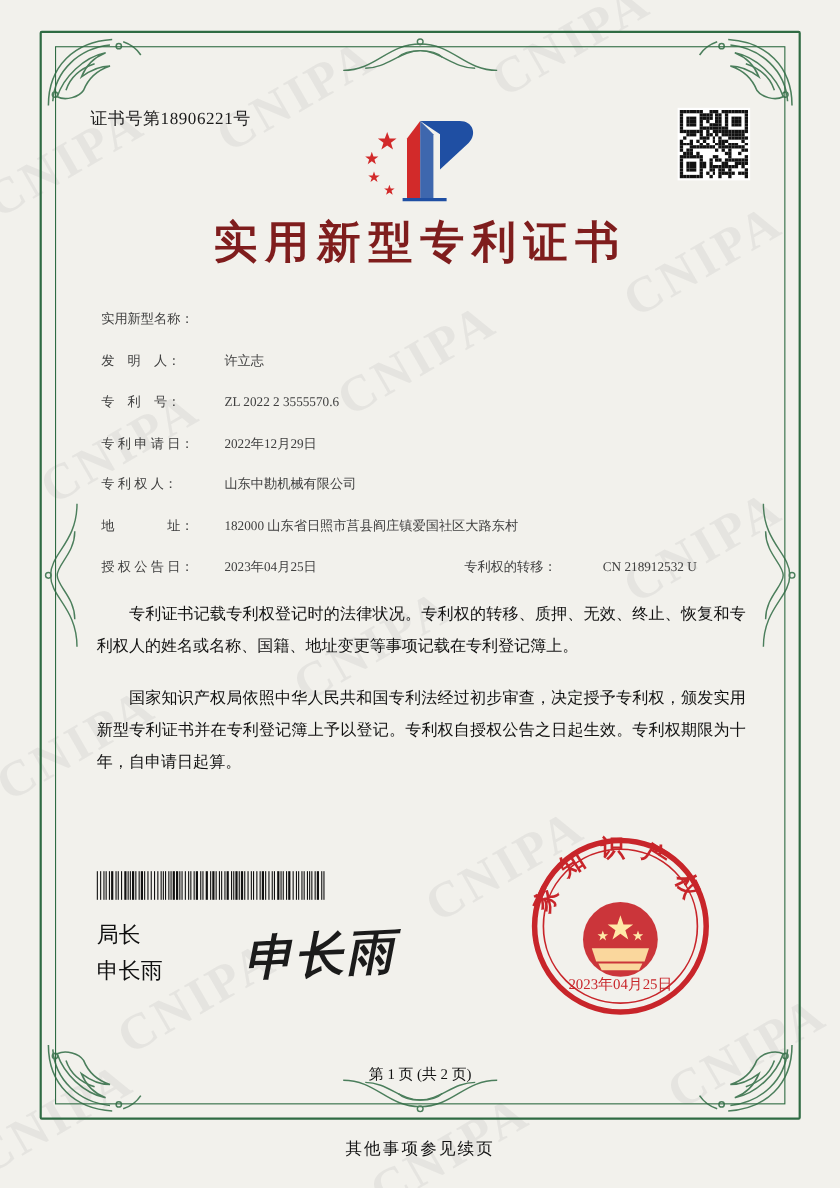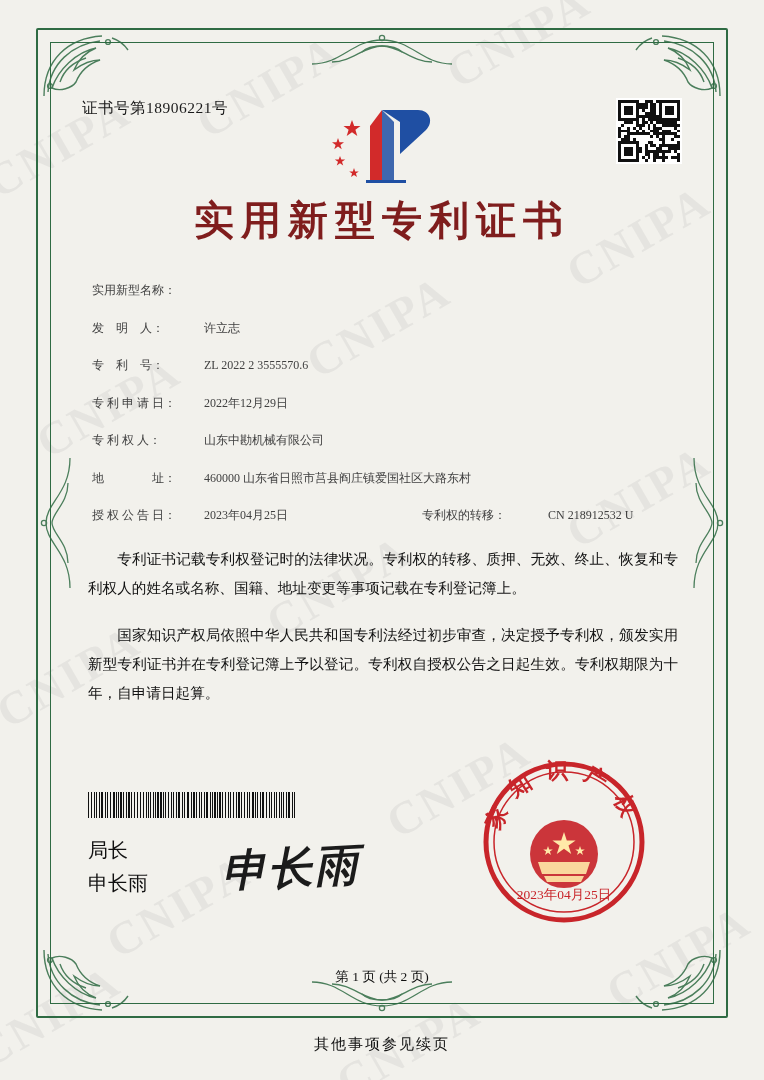--- a/index.html
+++ b/index.html
@@ -852,21 +852,21 @@
       <div class="field">
         <div class="flabel">专 利 申 请 日：</div>
         <div class="fvalue">2022年12月29日</div>
       </div>
       <div class="field">
         <div class="flabel">专 利 权 人：</div>
         <div class="fvalue">山东中勘机械有限公司</div>
       </div>
       <div class="field">
         <div class="flabel">地　　　　址：</div>
-        <div class="fvalue">460000 山东省日照市莒县阎庄镇爱国社区大路东村</div>
+        <div class="fvalue">182000 山东省日照市莒县阎庄镇爱国社区大路东村</div>
       </div>
 
       <div class="field-split">
         <div class="half first">
           <div class="flabel2">授 权 公 告 日：</div>
           <div>2023年04月25日</div>
         </div>
         <div class="half second">
           <div class="flabel2">专利权的转移：</div>
           <div>CN 218912532 U</div>

